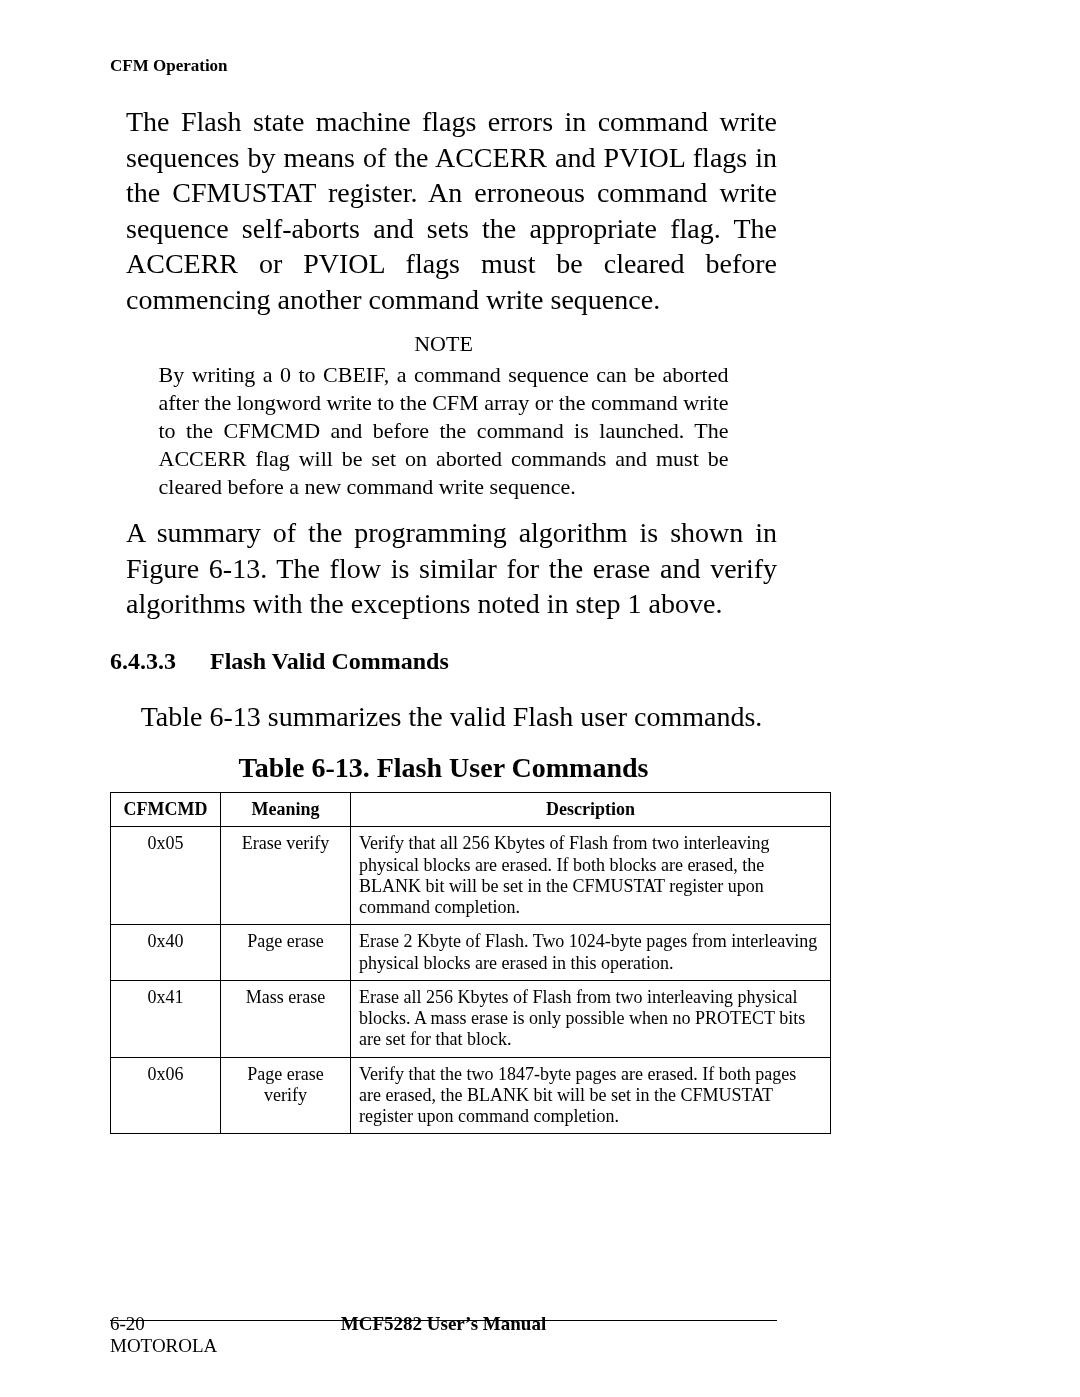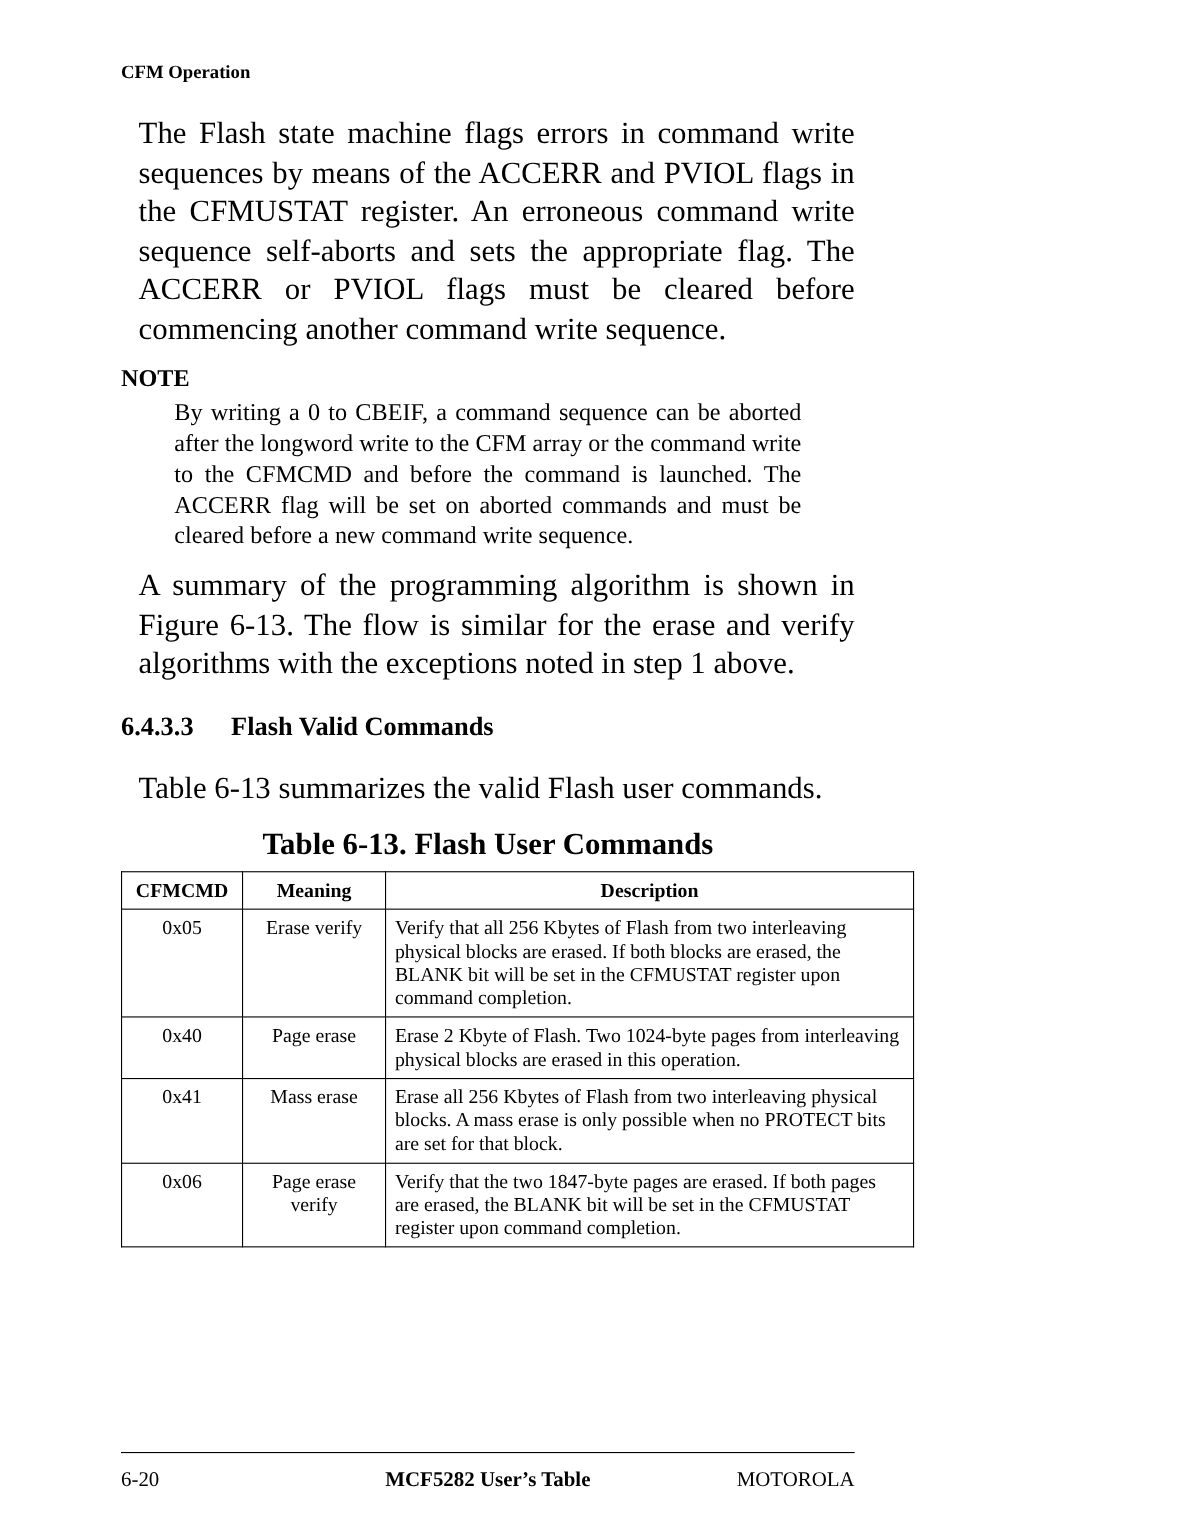--- a/index.html
+++ b/index.html
@@ -25,23 +25,23 @@
   .body-para {
     font-size: 28px;
     line-height: 1.27;
     text-align: justify;
     margin: 0 0 14px 16px;
   }
   .note-block {
     margin: 0 0 14px 0;
   }
   .note-title {
-    font-weight: bold;
+    font-weight: normal;
     font-size: 22px;
-    text-align: left;
+    text-align: center;
     margin: 6px 0 4px 0;
   }
   .note-body {
     font-size: 22px;
     line-height: 1.27;
     text-align: justify;
     margin: 0 auto;
     width: 570px;
   }
   .section-heading {
@@ -90,20 +90,21 @@
   }
   .footer {
     position: absolute;
     left: 110px;
     right: 110px;
     bottom: 40px;
     font-size: 19px;
     display: flex;
     justify-content: space-between;
     align-items: baseline;
+    flex-direction: column;
   }
   .footer .center {
     font-weight: bold;
     position: absolute;
     left: 0; right: 0;
     text-align: center;
   }
   .footer .left, .footer .right {
     position: relative;
     z-index: 1;
@@ -122,21 +123,21 @@
     <div class="note-title">NOTE</div>
     <div class="note-body">By writing a 0 to CBEIF, a command sequence can be aborted after the longword write to the CFM array or the command write to the CFMCMD and before the command is launched. The ACCERR flag will be set on aborted commands and must be cleared before a new command write sequence.</div>
   </div>
 
   <p class="body-para">A summary of the programming algorithm is shown in Figure 6-13. The flow is similar for the erase and verify algorithms with the exceptions noted in step 1 above.</p>
 
   <div class="section-heading">
     <span class="secnum">6.4.3.3</span><span>Flash Valid Commands</span>
   </div>
 
-  <p class="body-para" style="text-align:left">Table 6-13 summarizes the valid Flash user commands.</p>
+  <p class="body-para" style="text-align:center">Table 6-13 summarizes the valid Flash user commands.</p>
 
   <div class="table-caption">Table 6-13. Flash User Commands</div>
 
   <table class="cmd-table">
     <colgroup>
       <col class="col1">
         <col class="col2">
         <col class="col3">
     </colgroup>
     <thead>
@@ -166,17 +167,17 @@
         <td class="c1">0x06</td>
         <td class="c2">Page erase verify</td>
         <td>Verify that the two 1847-byte pages are erased. If both pages are erased, the BLANK bit will be set in the CFMUSTAT register upon command completion.</td>
       </tr>
     </tbody>
   </table>
 
   <div class="footer-line"></div>
   <div class="footer">
     <span class="left">6-20</span>
-    <span class="center">MCF5282 User’s Table</span>
+    <span class="center">MCF5282 User’s Manual</span>
     <span class="right">MOTOROLA</span>
   </div>
 
 </div>
 
 </body></html>

